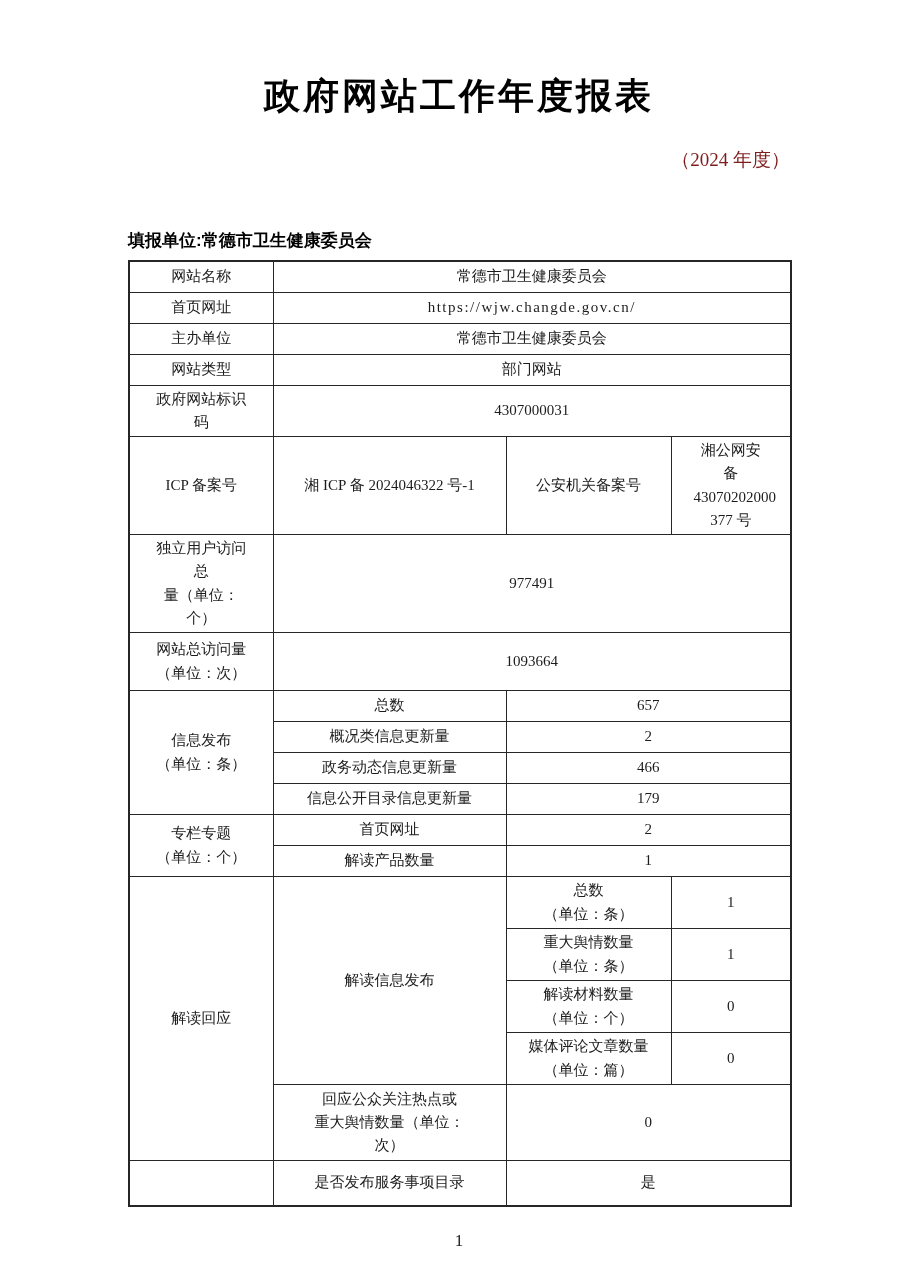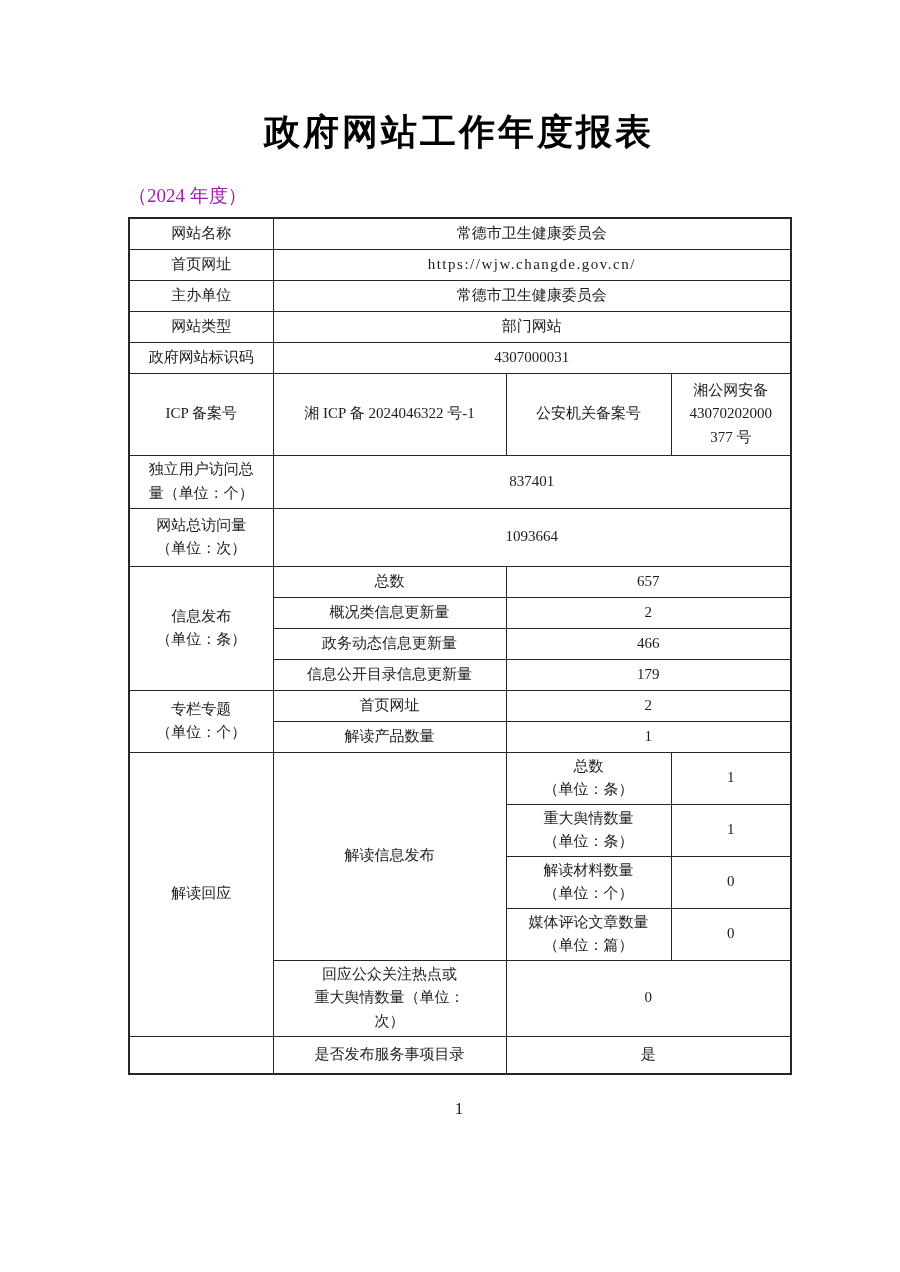--- a/index.html
+++ b/index.html
@@ -5,61 +5,62 @@
   html,body{margin:0;padding:0;}
   body{
     width:900px;height:1272px;background:#ffffff;
     font-family:"Liberation Serif","DejaVu Serif",serif;
     color:#1c1c1c;
     -webkit-font-smoothing:antialiased;
   }
   .page{width:900px;height:1272px;overflow:hidden;}
   .content{margin-left:128px;width:662px;}
   .title{
-    padding-top:108px;
+    padding-top:72px;
     font-family:"Liberation Sans","DejaVu Sans",sans-serif;
     font-weight:bold;font-size:36px;letter-spacing:3px;
     text-align:center;color:#000;
   }
   .subtitle{
-    margin-top:26px;font-size:19px;text-align:left;color:#a21caf;
+    margin-top:26px;font-size:19px;text-align:right;color:#7f1d1d;
   }
   .unit-line{
     margin-top:56px;
     font-family:"Liberation Sans","DejaVu Sans",sans-serif;
     font-weight:bold;font-size:17px;color:#000;
   }
   table.report{
     margin-top:8px;border-collapse:collapse;table-layout:fixed;
     width:662px;
     border:2px solid #262626;
   }
   table.report td{
     border:1px solid #262626;
     font-size:15px;line-height:1.55;
     text-align:center;vertical-align:middle;
-    padding:2px 5px;
+    padding:2px 22px;
     white-space:pre-line;
     overflow:hidden;
   }
   td.url{letter-spacing:1.5px;margin-left:38px;}
   .h31{height:31px}.h82{height:82px}.h53{height:53px}.h58{height:58px}
-  .h52{height:52px}.h76{height:76px}.h45{height:38px}
+  .h52{height:52px}.h76{height:76px}.h45{height:45px}
   .pageno{
     margin-top:24px;text-align:center;font-size:17px;color:#222;
   }
 </style>
 </head>
 <body>
 
 <div class="page">
   <div class="content">
 
     <div class="title">政府网站工作年度报表</div>
     <div class="subtitle">（2024 年度）</div>
+    <div class="unit-line">填报单位:常德市卫生健康委员会</div>
 
     <table class="report">
       <colgroup>
         <col style="width:144px">
           <col style="width:233px">
           <col style="width:165px">
           <col style="width:120px">
       </colgroup>
       <tbody>
         <tr class="h31">
@@ -86,21 +87,21 @@
           <td>ICP 备案号</td>
           <td>湘 ICP 备 2024046322 号-1</td>
           <td>公安机关备案号</td>
           <td>湘公网安备
 43070202000
 377 号</td>
         </tr>
         <tr class="h53">
           <td>独立用户访问总
 量（单位：个）</td>
-          <td colspan="3">837401</td>
+          <td colspan="3">977491</td>
         </tr>
         <tr class="h58">
           <td>网站总访问量
 （单位：次）</td>
           <td colspan="3">1093664</td>
         </tr>
 
         <tr class="h31">
           <td rowspan="4">信息发布
 （单位：条）</td>

